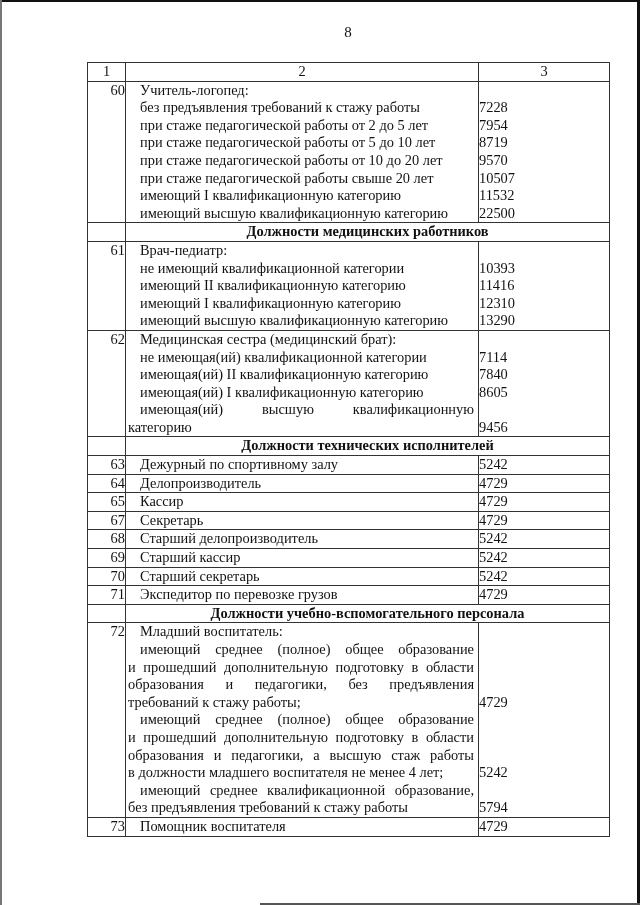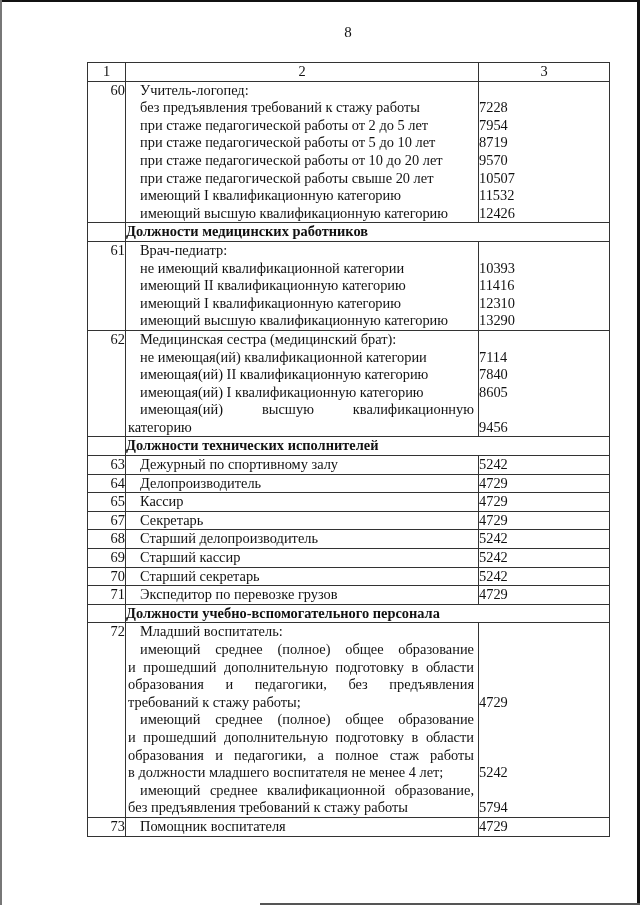--- a/index.html
+++ b/index.html
@@ -34,21 +34,21 @@
     td.c3 { width: 130px; text-align: left; }
     tr.hdr td { height: 17px; }
     tr.hdr td.c1, tr.hdr td.c2, tr.hdr td.c3 { text-align: center; }
     .ln { display: block; padding-left: 14px; white-space: nowrap; height: 17.6px; }
     .ln-j { display: block; padding-left: 2px; padding-right: 4px; text-align: justify; text-align-last: justify; white-space: nowrap; height: 17.6px; }
     .ln-j.first { padding-left: 14px; }
     .ln-j.last { text-align-last: left; }
     .vals .v { display: block; height: 17.6px; }
     .vals .blank { display: block; height: 17.6px; }
     tr.section td.sec {
-      text-align: left; font-weight: bold; height: 17px;
+      text-align: center; font-weight: bold; height: 17px;
     }
     tr.single td { height: 17px; margin-top: 16px; }
     tr.single td.c2 .ln { display: block; }
   </style>
 </head>
 <body>
 
 <div class="edge-top"></div>
 <div class="edge-left"></div>
 <div class="edge-right"></div>
@@ -77,21 +77,21 @@
         <span class="ln">имеющий высшую квалификационную категорию</span>
       </td>
       <td class="c3 vals">
         <span class="blank"></span>
         <span class="v">7228</span>
         <span class="v">7954</span>
         <span class="v">8719</span>
         <span class="v">9570</span>
         <span class="v">10507</span>
         <span class="v">11532</span>
-        <span class="v">12426</span>
+        <span class="v">22500</span>
       </td>
     </tr>
 
     <tr class="section">
       <td class="c1"></td>
       <td class="sec" colspan="2">Должности медицинских работников</td>
     </tr>
 
     <tr>
       <td class="c1">61</td>
@@ -201,21 +201,21 @@
     <tr>
       <td class="c1">72</td>
       <td class="c2">
         <span class="ln">Младший воспитатель:</span>
         <span class="ln-j first">имеющий среднее (полное) общее образование</span>
         <span class="ln-j">и прошедший дополнительную подготовку в области</span>
         <span class="ln-j">образования и педагогики, без предъявления</span>
         <span class="ln-j last">требований к стажу работы;</span>
         <span class="ln-j first">имеющий среднее (полное) общее образование</span>
         <span class="ln-j">и прошедший дополнительную подготовку в области</span>
-        <span class="ln-j">образования и педагогики, а полное стаж работы</span>
+        <span class="ln-j">образования и педагогики, а высшую стаж работы</span>
         <span class="ln-j last">в должности младшего воспитателя не менее 4 лет;</span>
         <span class="ln-j first">имеющий среднее квалификационной образование,</span>
         <span class="ln-j last">без предъявления требований к стажу работы</span>
       </td>
       <td class="c3 vals">
         <span class="blank"></span>
         <span class="blank"></span>
         <span class="blank"></span>
         <span class="blank"></span>
         <span class="v">4729</span>

